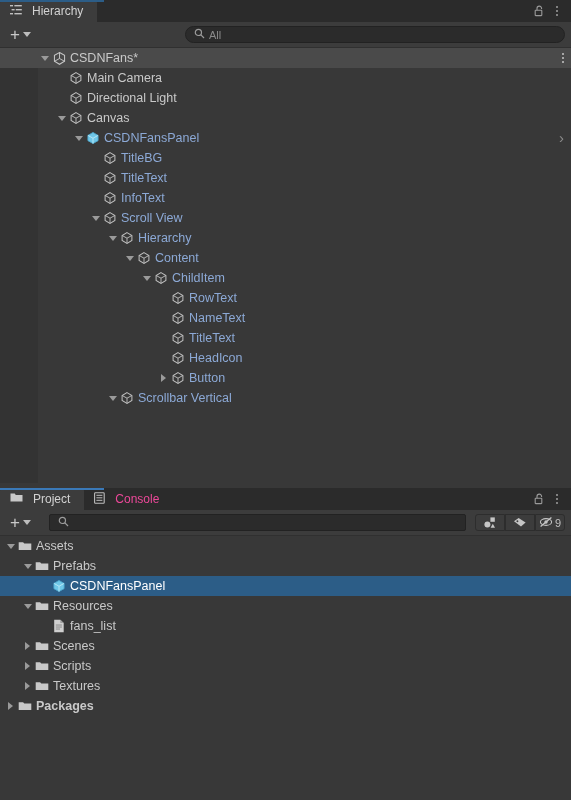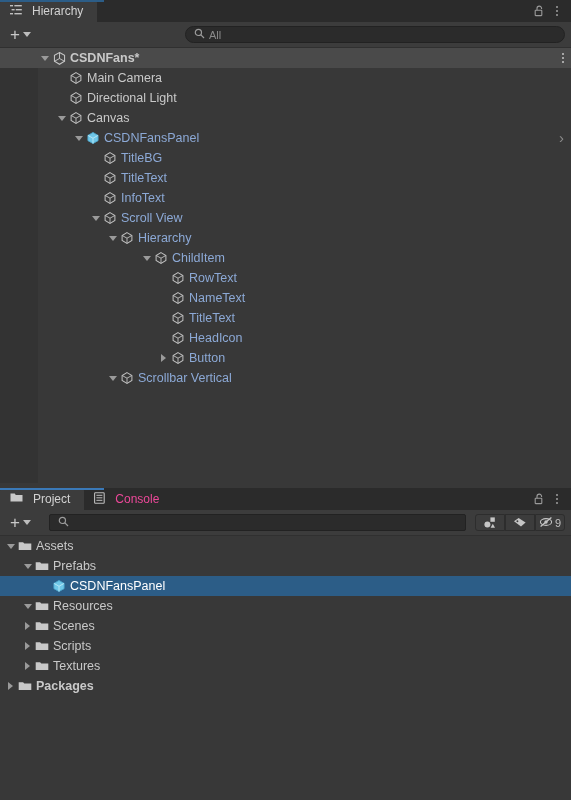--- a/index.html
+++ b/index.html
@@ -155,21 +155,21 @@
     height: 20px;
     display: flex;
     align-items: center;
     white-space: nowrap;
     font-size: 12.5px;
     color: #c9c9c9;
   }
   .row.scene-row {
     background: #4a4a4a;
     color: #d6d6d6;
-    font-weight: bold;
+    font-weight: normal;
   }
   .row.selected {
     background: #2c5d87;
     color: #ffffff;
   }
   .row .arrow {
     width: 13px;
     height: 20px;
     flex: 0 0 13px;
     display: flex;
@@ -440,20 +440,34 @@
             <span class="ico">
               <svg width="14" height="14" viewBox="0 0 16 16">
                 <path d="M8 1.9 L13.6 5.1 V10.9 L8 14.1 L2.4 10.9 V5.1 Z" fill="none" stroke="#c0c0c0" stroke-width="1.15"></path>
                 <path d="M2.4 5.1 L8 8.2 L13.6 5.1" fill="none" stroke="#c0c0c0" stroke-width="1.05"></path>
                 <path d="M8 8.2 V14.1" fill="none" stroke="#c0c0c0" stroke-width="1.05"></path>
               </svg>
             </span>
             <span class="label blue">Hierarchy</span>
           </div>
           <div class="row">
+            <span style="display: inline-block; flex: 0 0 auto; width: 123px; height: 20px;"></span>
+            <span class="arrow">
+              <span class="tri-down"></span>
+            </span>
+            <span class="ico">
+              <svg width="14" height="14" viewBox="0 0 16 16">
+                <path d="M8 1.9 L13.6 5.1 V10.9 L8 14.1 L2.4 10.9 V5.1 Z" fill="none" stroke="#c0c0c0" stroke-width="1.15"></path>
+                <path d="M2.4 5.1 L8 8.2 L13.6 5.1" fill="none" stroke="#c0c0c0" stroke-width="1.05"></path>
+                <path d="M8 8.2 V14.1" fill="none" stroke="#c0c0c0" stroke-width="1.05"></path>
+              </svg>
+            </span>
+            <span class="label blue">Content</span>
+          </div>
+          <div class="row">
             <span style="display: inline-block; flex: 0 0 auto; width: 140px; height: 20px;"></span>
             <span class="arrow">
               <span class="tri-down"></span>
             </span>
             <span class="ico">
               <svg width="14" height="14" viewBox="0 0 16 16">
                 <path d="M8 1.9 L13.6 5.1 V10.9 L8 14.1 L2.4 10.9 V5.1 Z" fill="none" stroke="#c0c0c0" stroke-width="1.15"></path>
                 <path d="M2.4 5.1 L8 8.2 L13.6 5.1" fill="none" stroke="#c0c0c0" stroke-width="1.05"></path>
                 <path d="M8 8.2 V14.1" fill="none" stroke="#c0c0c0" stroke-width="1.05"></path>
               </svg>
@@ -666,20 +680,34 @@
               <span class="tri-down"></span>
             </span>
             <span class="ico">
               <svg width="14" height="12" viewBox="0 0 14 12">
                 <path d="M0.7 2.2 h4.4 l1.2 1.4 h7 v6.5 h-12.6 z" fill="#c8c8c8"></path>
               </svg>
             </span>
             <span class="label white">Resources</span>
           </div>
           <div class="row">
+            <span style="display: inline-block; flex: 0 0 auto; width: 38px; height: 20px;"></span>
+            <span class="arrow"></span>
+            <span class="ico">
+              <svg width="12" height="14" viewBox="0 0 12 14">
+                <path d="M1.2 0.8 h6.1 l3.4 3.3 v9.1 h-9.5 z" fill="#cfcfcf"></path>
+                <path d="M7.3 0.8 v3.3 h3.4" fill="#9e9e9e"></path>
+                <rect x="2.8" y="5.6" width="6.1" height="0.85" fill="#7d7d7d"></rect>
+                <rect x="2.8" y="7.6" width="6.1" height="0.85" fill="#7d7d7d"></rect>
+                <rect x="2.8" y="9.6" width="4.2" height="0.85" fill="#7d7d7d"></rect>
+              </svg>
+            </span>
+            <span class="label white">fans_list</span>
+          </div>
+          <div class="row">
             <span style="display: inline-block; flex: 0 0 auto; width: 21px; height: 20px;"></span>
             <span class="arrow">
               <span class="tri-right"></span>
             </span>
             <span class="ico">
               <svg width="14" height="12" viewBox="0 0 14 12">
                 <path d="M0.7 2.2 h4.4 l1.2 1.4 h7 v6.5 h-12.6 z" fill="#c8c8c8"></path>
               </svg>
             </span>
             <span class="label white">Scenes</span>

